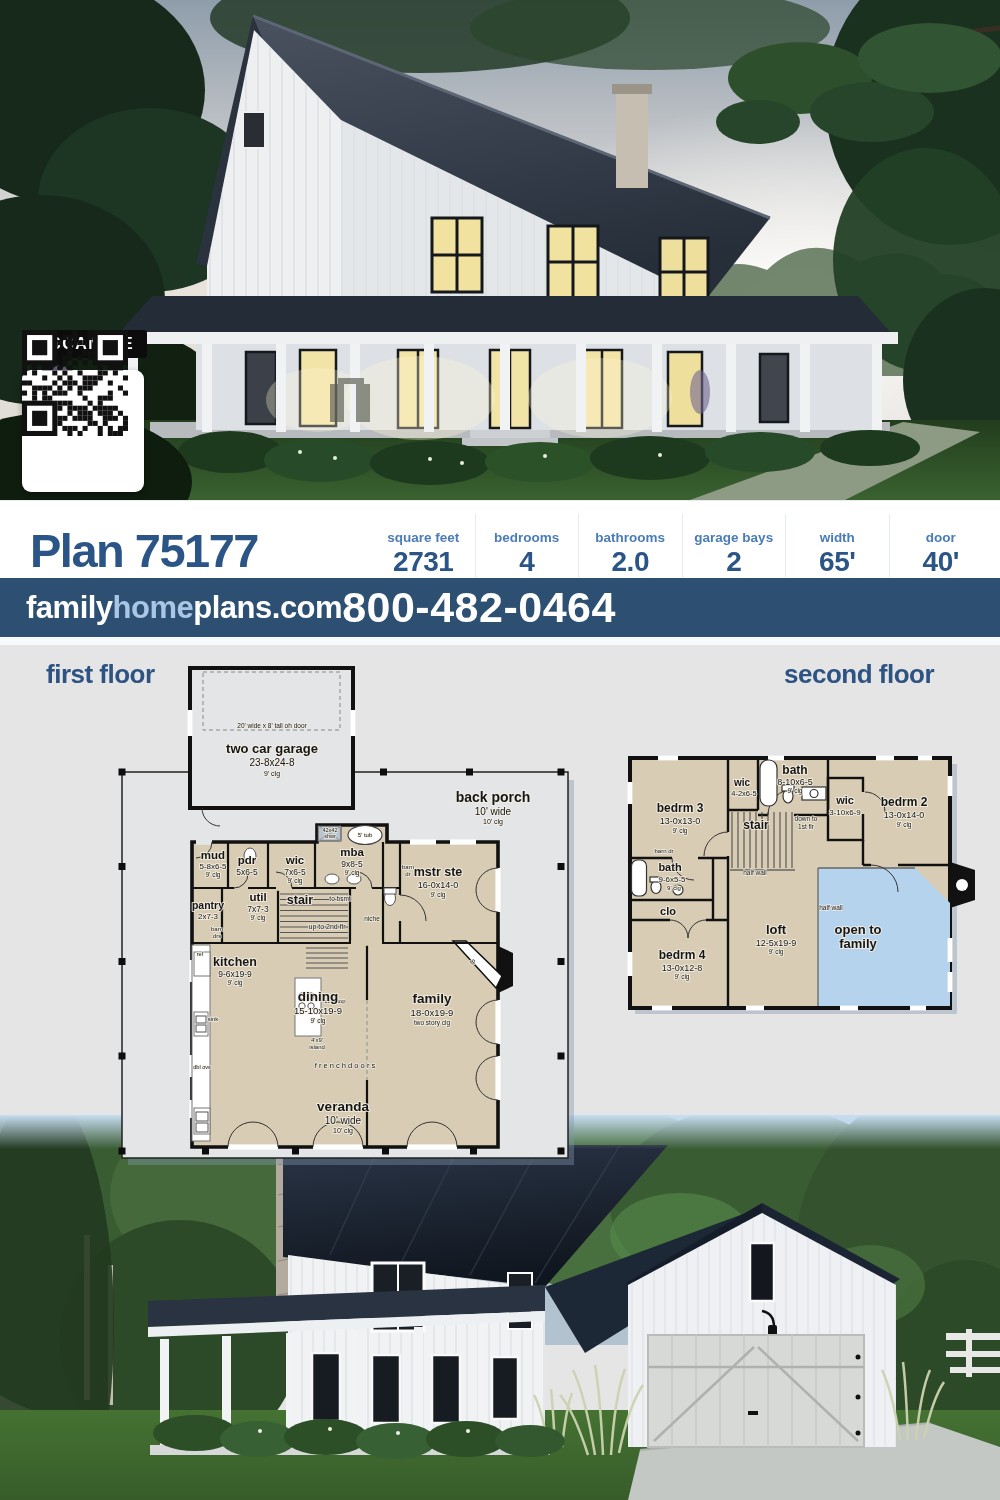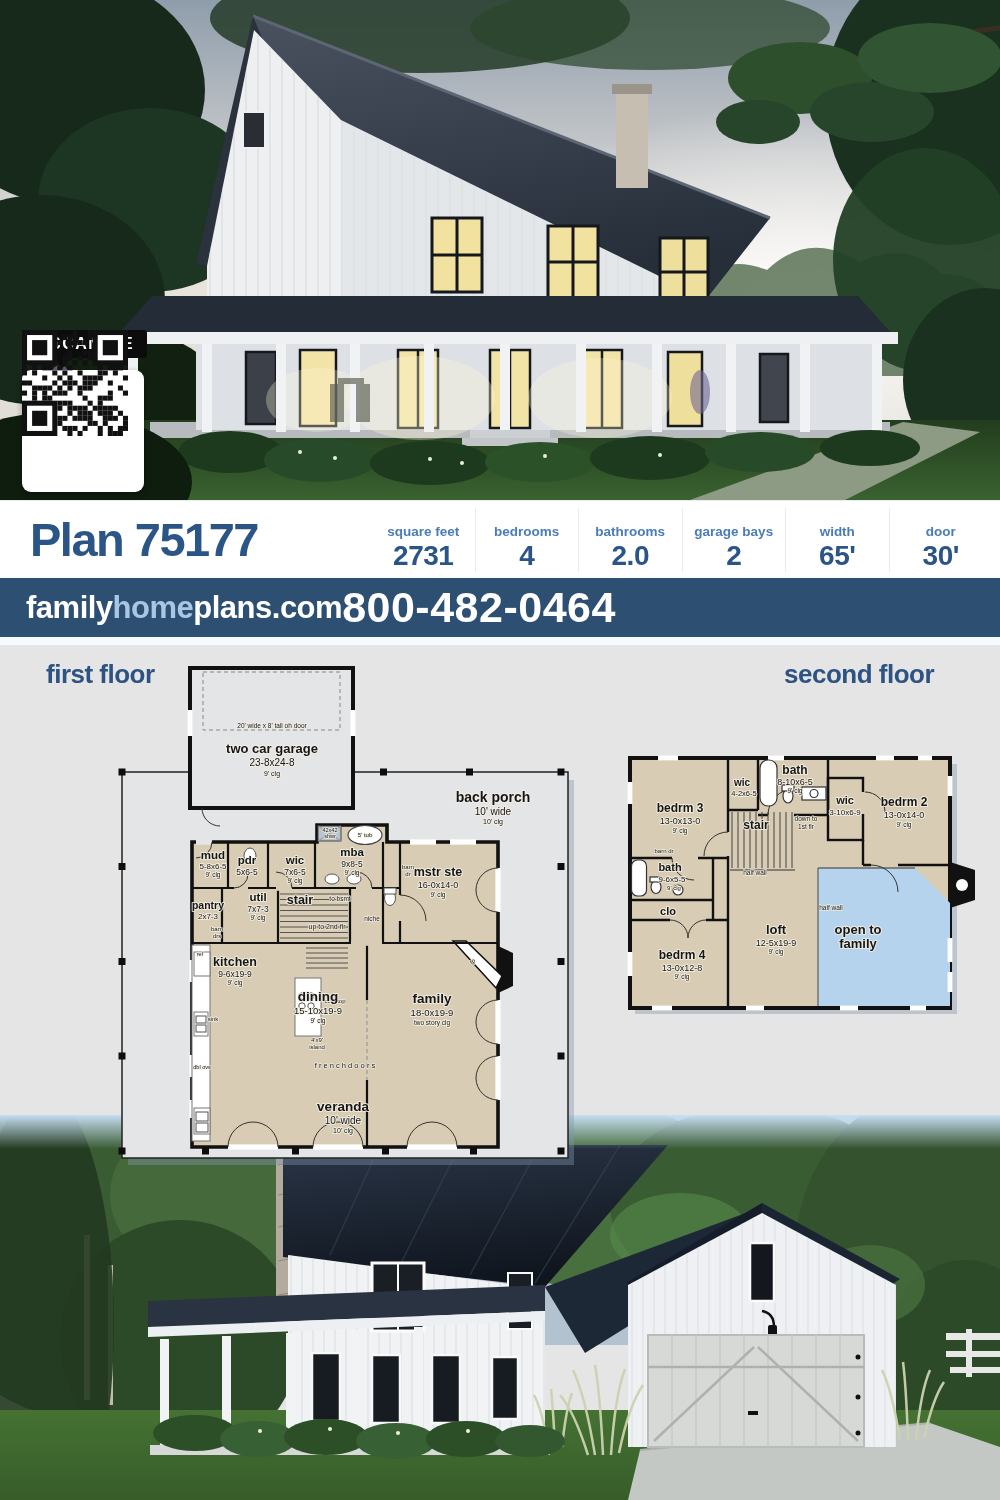--- a/index.html
+++ b/index.html
@@ -9,21 +9,21 @@
   .top-photo{position:relative;width:1000px;height:500px;background:#9aa7b2;overflow:hidden}
   .top-photo svg{position:absolute;left:0;top:0}
 
   
   .qr-wrap{position:absolute;left:22px;top:330px;z-index:5}
   .qr-badge{display:inline-block;background:#0c0c0c;color:#fff;font-weight:bold;font-size:16px;letter-spacing:1.5px;padding:5px 13px;border-radius:3px;margin-left:15px}
   .qr-tail{width:0;height:0;border-left:8px solid transparent;border-right:8px solid transparent;border-top:11px solid #0c0c0c;margin-left:32px}
   .qr-box{width:122px;height:122px;background:#fff;border-radius:9px;margin-top:1px;padding:8px;box-sizing:border-box;box-shadow:0 2px 6px rgba(0,0,0,.35)}
 
   
-  .stats-bar{height:78px;background:#ffffff;display:flex;align-items:center;border-top:1px solid #e8ecef;box-sizing:border-box}
+  .stats-bar{height:78px;background:#ffffff;display:flex;align-items:flex-end;border-top:1px solid #e8ecef;box-sizing:border-box}
   .plan-title{width:372px;display:flex;align-items:center;padding-left:30px;box-sizing:border-box;font-weight:bold;font-size:47px;color:#2b5586;letter-spacing:-1.5px}
   .stats{flex:1;display:flex;padding-right:8px}
   .stat{flex:1;text-align:center;padding-top:16px;border-left:1px solid #e6ebf0}
   .stat:first-child{border-left:none}
   .stat-label{font-size:13.5px;color:#4a7cb8;font-weight:bold}
   .stat-value{font-size:28px;color:#2b5586;font-weight:bold;margin-top:1px;letter-spacing:-0.5px}
 
   
   .brand-bar{height:59px;background:#2d4f72;display:flex;align-items:center;padding:0 26px;color:#fff;font-weight:bold}
   .brand{font-size:31px;letter-spacing:-0.5px}
@@ -354,21 +354,21 @@
     <div class="stat">
       <div class="stat-label">garage bays</div>
       <div class="stat-value">2</div>
     </div>
     <div class="stat">
       <div class="stat-label">width</div>
       <div class="stat-value">65'</div>
     </div>
     <div class="stat">
       <div class="stat-label">door</div>
-      <div class="stat-value">30'</div>
+      <div class="stat-value">40'</div>
     </div>
   </div>
 </div>
 
 <div class="brand-bar">
   <div class="brand"><span>family</span><span class="home">home</span><span>plans.com</span></div>
   <div class="phone">800-482-0464</div>
 </div>
 <div class="divider-strip"></div>
 

